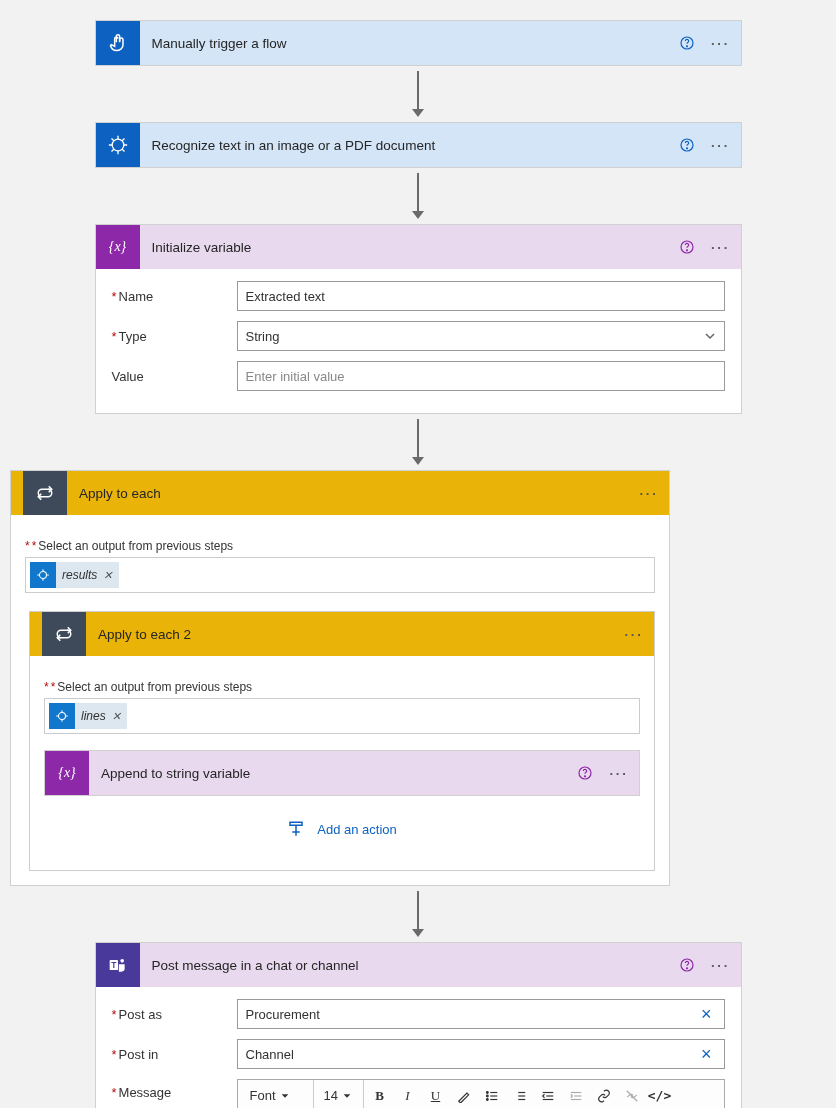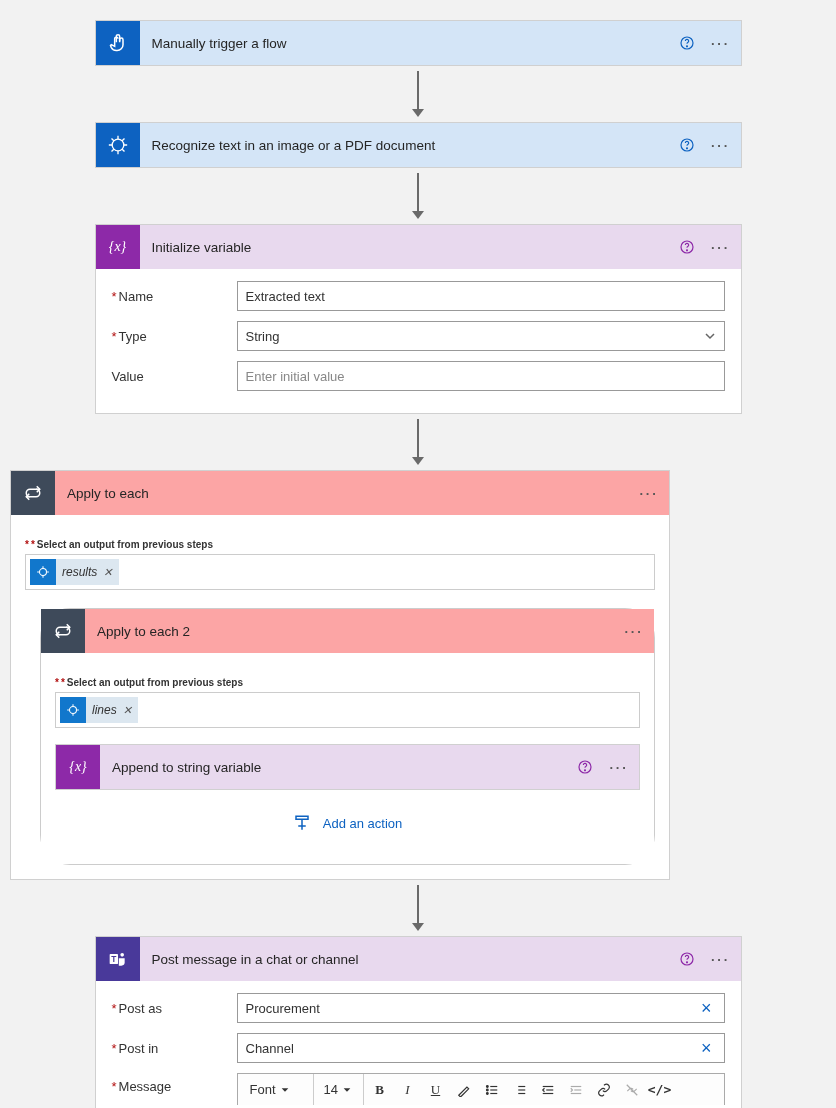--- a/index.html
+++ b/index.html
@@ -25,21 +25,21 @@
   .card-wide {
     width: 660px;
   }
   .header {
     display: flex;
     align-items: center;
     height: 44px;
   }
   .header-blue { background: #d4e5f7; }
   .header-purple { background: #e8d9ee; }
-  .header-steel { background: #fca5a5; }
+  .header-steel { background: #eab308; padding-left: 12px; }
   .iconbox {
     width: 44px;
     height: 44px;
     display: flex;
     align-items: center;
     justify-content: center;
     flex-shrink: 0;
   }
   .iconbox-blue { background: #0d62c1; color: #fff; }
   .iconbox-purple { background: #8d29a8; color: #fff; }
@@ -123,21 +123,21 @@
     height:26px;
   }
   .token .tokicon {
     width:26px; height:26px;
     background:#1177cc;
     display:flex;align-items:center;justify-content:center;
     color:#fff;
     margin-right:6px;
   }
   .token .tokx { margin-left:6px; color:#555; cursor:pointer; font-size:11px; }
-  .section-label { font-size:10px; color:#333; margin:10px 0 4px 0;font-weight:bold; }
+  .section-label { font-size:12px; color:#333; margin:10px 0 4px 0; }
   .section-label .req { color:#b10f0f; margin-right:2px; }
   .add-action {
     display:flex;
     align-items:center;
     justify-content:center;
     gap:12px;
     color:#0d62c1;
     margin:24px 0 18px 0;
     cursor:pointer;
   }
@@ -299,21 +299,21 @@
             <svg width="14" height="14" viewBox="0 0 24 24" fill="none" stroke="#fff" stroke-width="1.8">
                 <circle cx="12" cy="12" r="6"></circle>
                 <path d="M12 2v3M12 19v3M2 12h3M19 12h3"></path>
               </svg>
           </span>
           <span>results</span>
           <span class="tokx">✕</span>
         </div>
       </div>
 
-      <div class="nested" style="margin:18px 0 0 15px;border-radius:30px;">
+      <div class="nested" style="margin:18px 0 0 4px;">
         <div class="header header-steel">
           <div class="iconbox iconbox-steel">
             <svg width="18" height="18" viewBox="0 0 24 24" fill="none" stroke="#fff" stroke-width="2">
                 <path d="M17 3l4 4-4 4"></path>
                 <path d="M21 7H8a5 5 0 0 0 0 10"></path>
                 <path d="M7 21l-4-4 4-4"></path>
                 <path d="M3 17h13a5 5 0 0 0 0-10"></path>
               </svg>
           </div>
           <div class="title">Apply to each 2</div>

